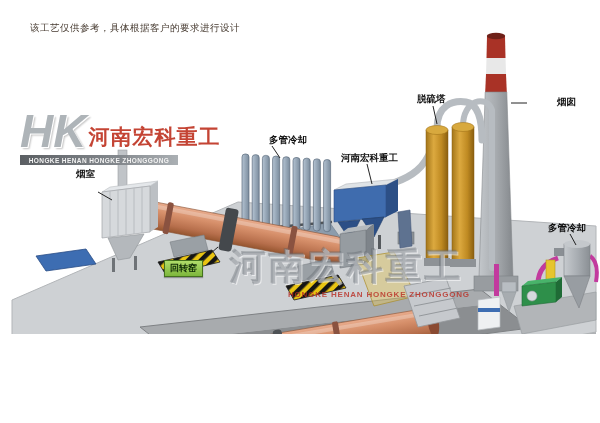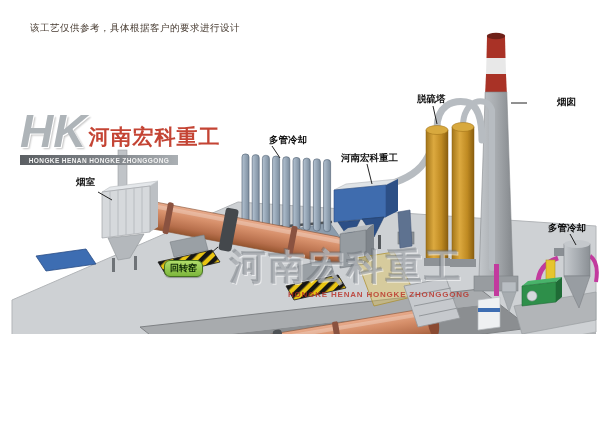--- a/index.html
+++ b/index.html
@@ -39,21 +39,21 @@
   .cm-en{
     font-size:8px;font-weight:bold;color:rgba(185,45,35,0.8);letter-spacing:0.8px;
     margin:-2px 0 0 58px;white-space:nowrap;
   }
   
   .lbl{
     position:absolute;font-size:9.5px;font-weight:bold;color:#101010;white-space:nowrap;text-align:center;
   }
   .lbl-green{
     position:absolute;font-size:9px;font-weight:bold;color:#0e2a05;white-space:nowrap;
-    background:linear-gradient(#b0dc6a,#7db73c);border:1px solid #44711d;border-radius:6px;
+    background:linear-gradient(#b0dc6a,#7db73c);border:1px solid #44711d;border-radius:0;
     padding:1px 5px;box-shadow:0 1px 1px rgba(0,0,0,0.3);text-align:right;
   }
 </style>
 </head>
 <body>
 
 <div class="stage">
 
   <svg width="600" height="423" viewBox="0 0 600 423">
     <defs>
@@ -251,21 +251,21 @@
       <span class="logo-cn">河南宏科重工</span>
     </div>
     <div class="logo-band">HONGKE  HENAN HONGKE ZHONGGONG</div>
   </div>
 
   <div class="center-mark">
     <div class="cm-cn">河南宏科重工</div>
     <div class="cm-en">HONGKE HENAN HONGKE ZHONGGONG</div>
   </div>
 
-  <div class="lbl" style="left:76px;top:176px;">烟室</div>
+  <div class="lbl" style="left:76px;top:168px;">烟室</div>
   <div class="lbl" style="left:251px;top:134px;margin-left:18px;">多管冷却</div>
   <div class="lbl" style="left:341px;top:152px;">河南宏科重工</div>
   <div class="lbl" style="left:417px;top:93px;">脱硫塔</div>
   <div class="lbl" style="left:529px;top:96px;margin-left:28px;">烟囱</div>
   <div class="lbl" style="left:548px;top:222px;">多管冷却</div>
   <div class="lbl-green" style="left:164px;top:260px;">回转窑</div>
   <div class="lbl-green" style="left:327px;top:371px;padding-left:43px;">冷却机</div>
 
 </div>
 

